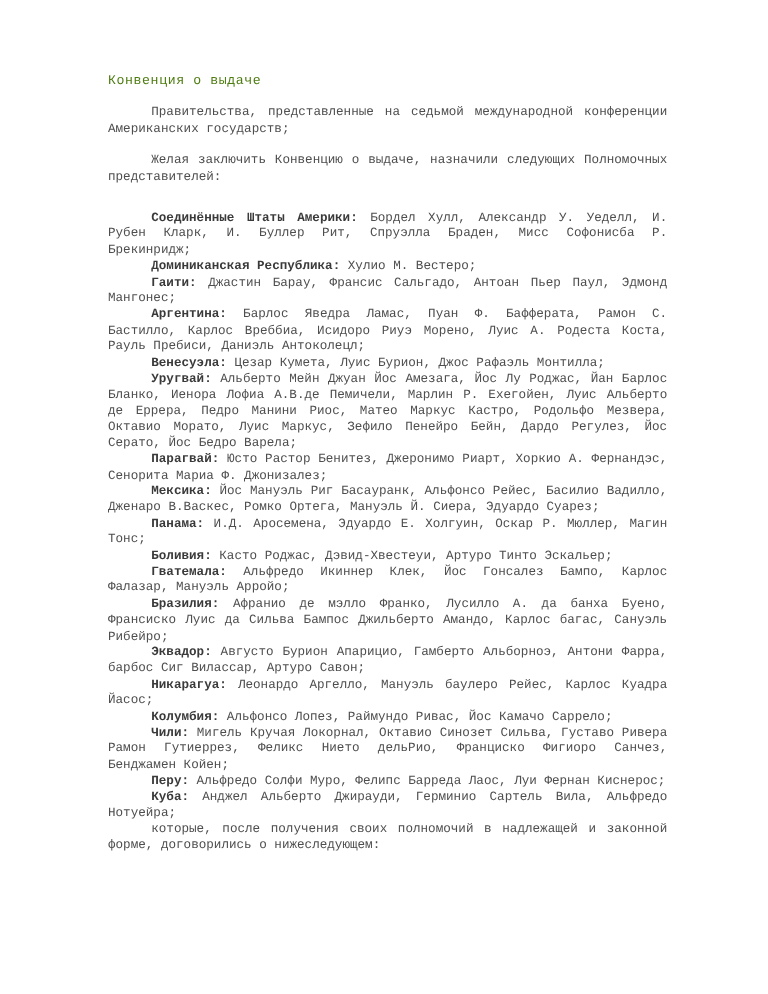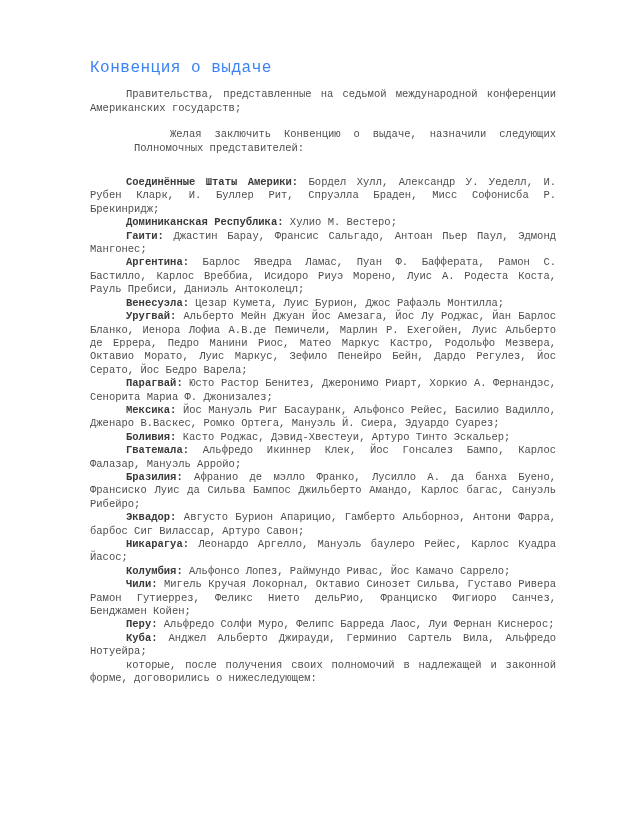--- a/index.html
+++ b/index.html
@@ -16,37 +16,36 @@
     padding: 62px 84px 40px 90px;
     font-family: "Liberation Mono", "DejaVu Sans Mono", monospace;
     font-size: 10.5px;
     line-height: 13.4px;
     color: #4e4e4e;
     text-align: justify;
     overflow: hidden;
   }
   .doc-title {
     font-family: "Liberation Mono", "DejaVu Sans Mono", monospace;
-    font-size: 16px;
+    font-size: 11px;
     font-weight: normal;
-    color: #3b82f6;
+    color: #4d7c0f;
     margin: 0 0 13px 0;
     text-align: left;
     letter-spacing: 0.5px;
   }
   p {
     margin: 0;
     text-indent: 36px;
   }
   p.intro {
     margin-bottom: 13px;
   }
   p.intro-last {
     margin-bottom: 21px;
-    margin-left: 44px;
   }
   .delegation {
     margin: 0;
     text-indent: 36px;
   }
   .delegation b {
     font-weight: bold;
     color: #3a3a3a;
   }
   .closing {
@@ -65,20 +64,21 @@
 
   <div id="delegations">
       <p class="delegation"><b>Соединённые Штаты Америки:</b><span> Бордел Хулл, Александр У. Уеделл, И. Рубен Кларк, И. Буллер Рит, Спруэлла Браден, Мисс Софонисба Р. Брекинридж;</span></p>
       <p class="delegation"><b>Доминиканская Республика:</b><span> Хулио М. Вестеро;</span></p>
       <p class="delegation"><b>Гаити:</b><span> Джастин Барау, Франсис Сальгадо, Антоан Пьер Паул, Эдмонд Мангонес;</span></p>
       <p class="delegation"><b>Аргентина:</b><span> Барлос Яведра Ламас, Пуан Ф. Бафферата, Рамон С. Бастилло, Карлос Вреббиа, Исидоро Риуэ Морено, Луис А. Родеста Коста, Рауль Пребиси, Даниэль Антоколецл;</span></p>
       <p class="delegation"><b>Венесуэла:</b><span> Цезар Кумета, Луис Бурион, Джос Рафаэль Монтилла;</span></p>
       <p class="delegation"><b>Уругвай:</b><span> Альберто Мейн Джуан Йос Амезага, Йос Лу Роджас, Йан Барлос Бланко, Иенора Лофиа А.В.де Пемичели, Марлин Р. Ехегойен, Луис Альберто де Еррера, Педро Манини Риос, Матео Маркус Кастро, Родольфо Мезвера, Октавио Морато, Луис Маркус, Зефило Пенейро Бейн, Дардо Регулез, Йос Серато, Йос Бедро Варела;</span></p>
       <p class="delegation"><b>Парагвай:</b><span> Юсто Растор Бенитез, Джеронимо Риарт, Хоркио А. Фернандэс, Сенорита Мариа Ф. Джонизалез;</span></p>
       <p class="delegation"><b>Мексика:</b><span> Йос Мануэль Риг Басауранк, Альфонсо Рейес, Басилио Вадилло, Дженаро В.Васкес, Ромко Ортега, Мануэль Й. Сиера, Эдуардо Суарез;</span></p>
+      <p class="delegation"><b>Панама:</b><span> И.Д. Аросемена, Эдуардо Е. Холгуин, Оскар Р. Мюллер, Магин Тонс;</span></p>
       <p class="delegation"><b>Боливия:</b><span> Касто Роджас, Дэвид-Хвестеуи, Артуро Тинто Эскальер;</span></p>
       <p class="delegation"><b>Гватемала:</b><span> Альфредо Икиннер Клек, Йос Гонсалез Бампо, Карлос Фалазар, Мануэль Арройо;</span></p>
       <p class="delegation"><b>Бразилия:</b><span> Афранио де мэлло Франко, Лусилло А. да банха Буено, Франсиско Луис да Сильва Бампос Джильберто Амандо, Карлос багас, Сануэль Рибейро;</span></p>
       <p class="delegation"><b>Эквадор:</b><span> Августо Бурион Апарицио, Гамберто Альборноэ, Антони Фарра, барбос Сиг Вилассар, Артуро Савон;</span></p>
       <p class="delegation"><b>Никарагуа:</b><span> Леонардо Аргелло, Мануэль баулеро Рейес, Карлос Куадра Йасос;</span></p>
       <p class="delegation"><b>Колумбия:</b><span> Альфонсо Лопез, Раймундо Ривас, Йос Камачо Саррело;</span></p>
       <p class="delegation"><b>Чили:</b><span> Мигель Кручая Локорнал, Октавио Синозет Сильва, Густаво Ривера Рамон Гутиеррез, Феликс Нието дельРио, Франциско Фигиоро Санчез, Бенджамен Койен;</span></p>
       <p class="delegation"><b>Перу:</b><span> Альфредо Солфи Муро, Фелипс Барреда Лаос, Луи Фернан Киснерос;</span></p>
       <p class="delegation"><b>Куба:</b><span> Анджел Альберто Джирауди, Герминио Сартель Вила, Альфредо Нотуейра;</span></p>
     </div>

